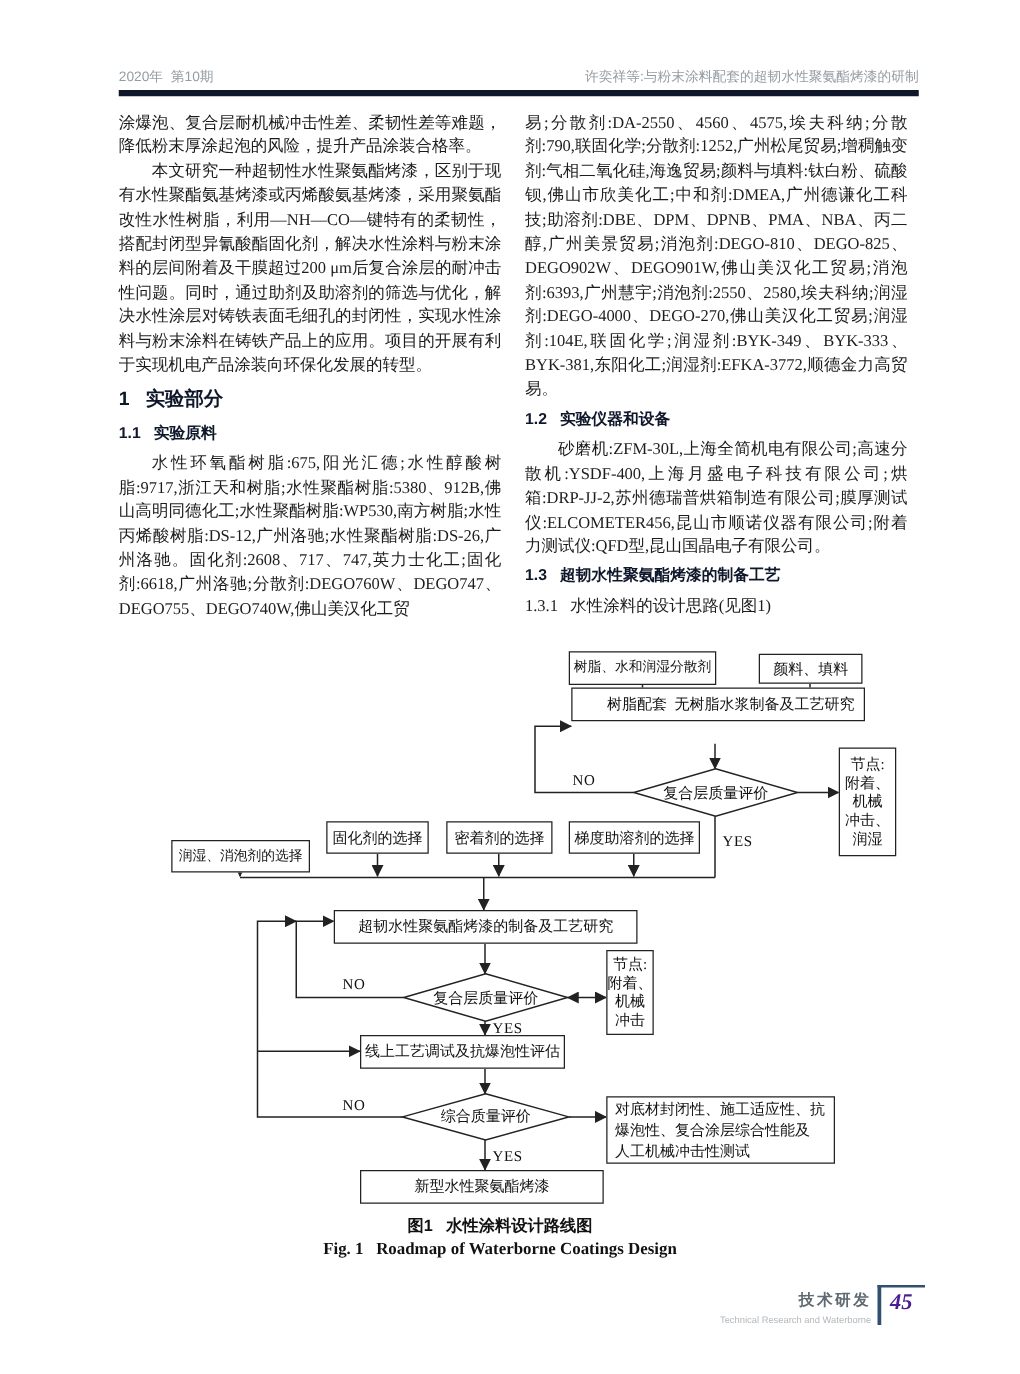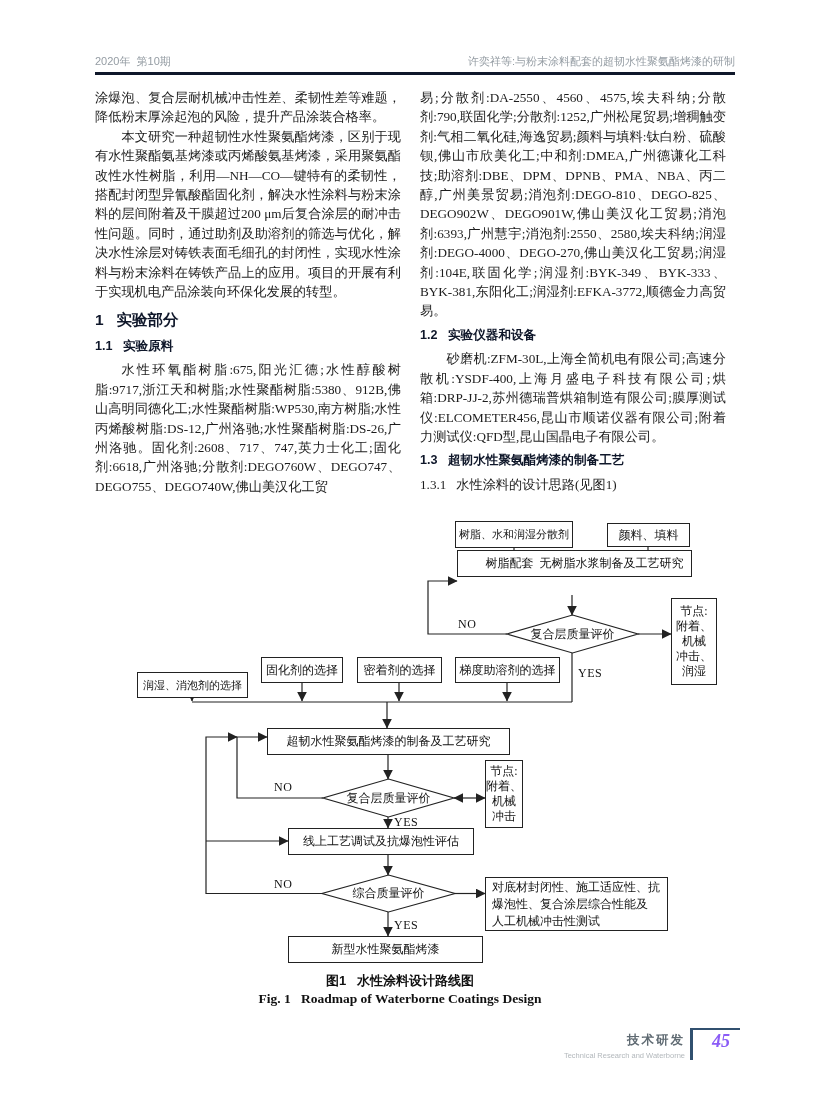--- a/index.html
+++ b/index.html
@@ -1,21 +1,21 @@
 <!DOCTYPE html>
 <html><head>
 <meta charset="utf-8">
 <style>
   html,body{margin:0;padding:0;background:#fff;}
   .page{position:relative;width:816px;height:1099px;background:#ffffff;overflow:hidden;
         font-family:"Liberation Serif","DejaVu Serif",serif;color:#1c1c1c;}
 
   
   .header{position:absolute;left:95px;top:54px;width:640px;height:18px;
-          border-bottom:3px solid #0f172a;display:flex;justify-content:space-between;
+          border-bottom:5px solid #0f172a;display:flex;justify-content:space-between;
           font-family:"Liberation Sans","DejaVu Sans",sans-serif;
           font-size:11px;color:#949ca3;white-space:pre;}
   
   .col{position:absolute;top:88px;width:306px;font-size:13.2px;line-height:19.4px;
        text-align:justify;}
   .col-left{left:95px;}
   .col-right{left:420px;}
   .col p{margin:0;}
   .indent{text-indent:2em;}
   .h-green{color:#0f172a;font-family:"Liberation Sans","DejaVu Sans",sans-serif;
@@ -41,22 +41,22 @@
   .cap-en{top:476px;font-weight:bold;font-size:13.5px;color:#111;}
 
   
   .footer{position:absolute;right:76px;top:1028px;display:flex;align-items:flex-start;}
   .footer-text{text-align:right;margin-right:5px;padding-top:4px;}
   .footer-cn{font-family:"Liberation Sans","DejaVu Sans",sans-serif;font-weight:bold;
              font-size:12.5px;color:#5f6a72;letter-spacing:2px;}
   .footer-en{font-family:"Liberation Sans","DejaVu Sans",sans-serif;
              font-size:7.5px;color:#b3b8bc;margin-top:2px;}
   .page-num{display:inline-block;border-left:3px solid #31506f;border-top:2px solid #31506f;
-            color:#8b5cf6;font-style:italic;font-weight:bold;font-size:18px;
-            padding:1px 10px 8px 19px;font-family:"Liberation Serif","DejaVu Serif",serif;}
+            color:#4c1d95;font-style:italic;font-weight:bold;font-size:18px;
+            padding:1px 10px 8px 7px;font-family:"Liberation Serif","DejaVu Serif",serif;}
 </style>
 </head>
 <body>
 
 <div class="page">
 
   <div class="header">
     <span>2020年  第10期</span>
     <span>许奕祥等:与粉末涂料配套的超韧水性聚氨酯烤漆的研制</span>
   </div>
@@ -128,21 +128,21 @@
     <div class="fbox" style="left:261px;top:142px;width:82px;height:26px;">固化剂的选择</div>
     <div class="fbox" style="left:357px;top:142px;width:85px;height:26px;">密着剂的选择</div>
     <div class="fbox" style="left:455px;top:142px;width:105px;height:26px;">梯度助溶剂的选择</div>
 
     <div class="fbox" style="left:267px;top:213px;width:243px;height:27px;">超韧水性聚氨酯烤漆的制备及工艺研究</div>
     <div class="dmd-label" style="left:323px;top:264px;width:131px;height:38px;">复合层质量评价</div>
     <div class="fbox" style="left:485px;top:245px;width:38px;height:68px;">节点:
 附着、
 机械
 冲击</div>
-    <div class="fbox" style="left:288px;top:313px;width:186px;height:27px;">线上工艺调试及抗爆泡性评估</div>
+    <div class="fbox" style="left:288px;top:313px;width:164px;height:27px;">线上工艺调试及抗爆泡性评估</div>
     <div class="dmd-label" style="left:322px;top:360px;width:133px;height:37px;">综合质量评价</div>
     <div class="fbox left-align" style="left:485px;top:350px;width:183px;height:54px;">对底材封闭性、施工适应性、抗
 爆泡性、复合涂层综合性能及
 人工机械冲击性测试</div>
     <div class="fbox" style="left:288px;top:421px;width:195px;height:27px;">新型水性聚氨酯烤漆</div>
 
     <div class="flabel" style="left:458px;top:102px;">NO</div>
     <div class="flabel" style="left:578px;top:151px;">YES</div>
     <div class="flabel" style="left:274px;top:265px;">NO</div>
     <div class="flabel" style="left:394px;top:300px;">YES</div>

